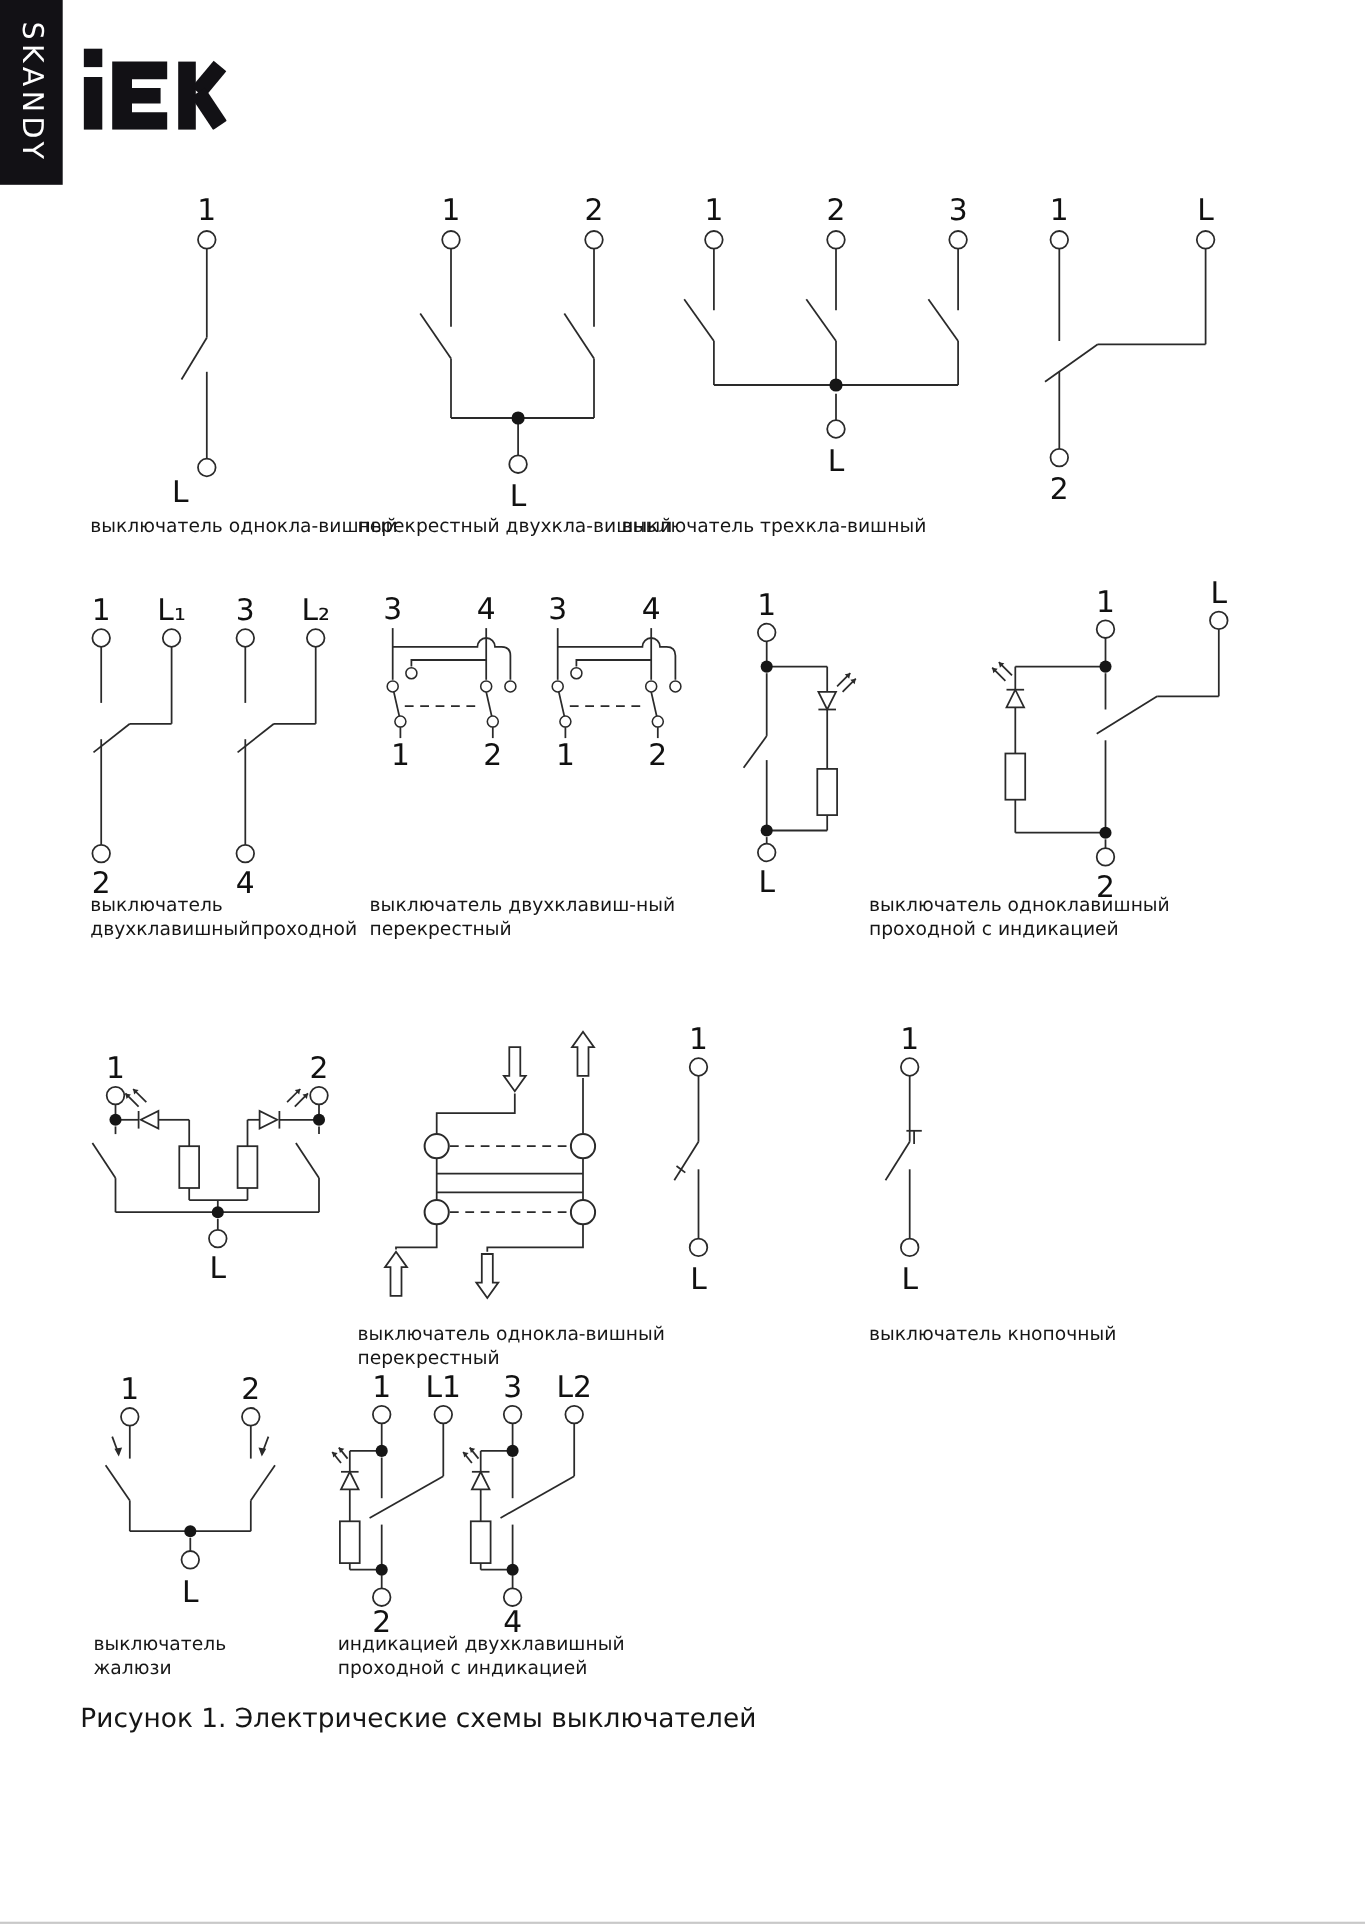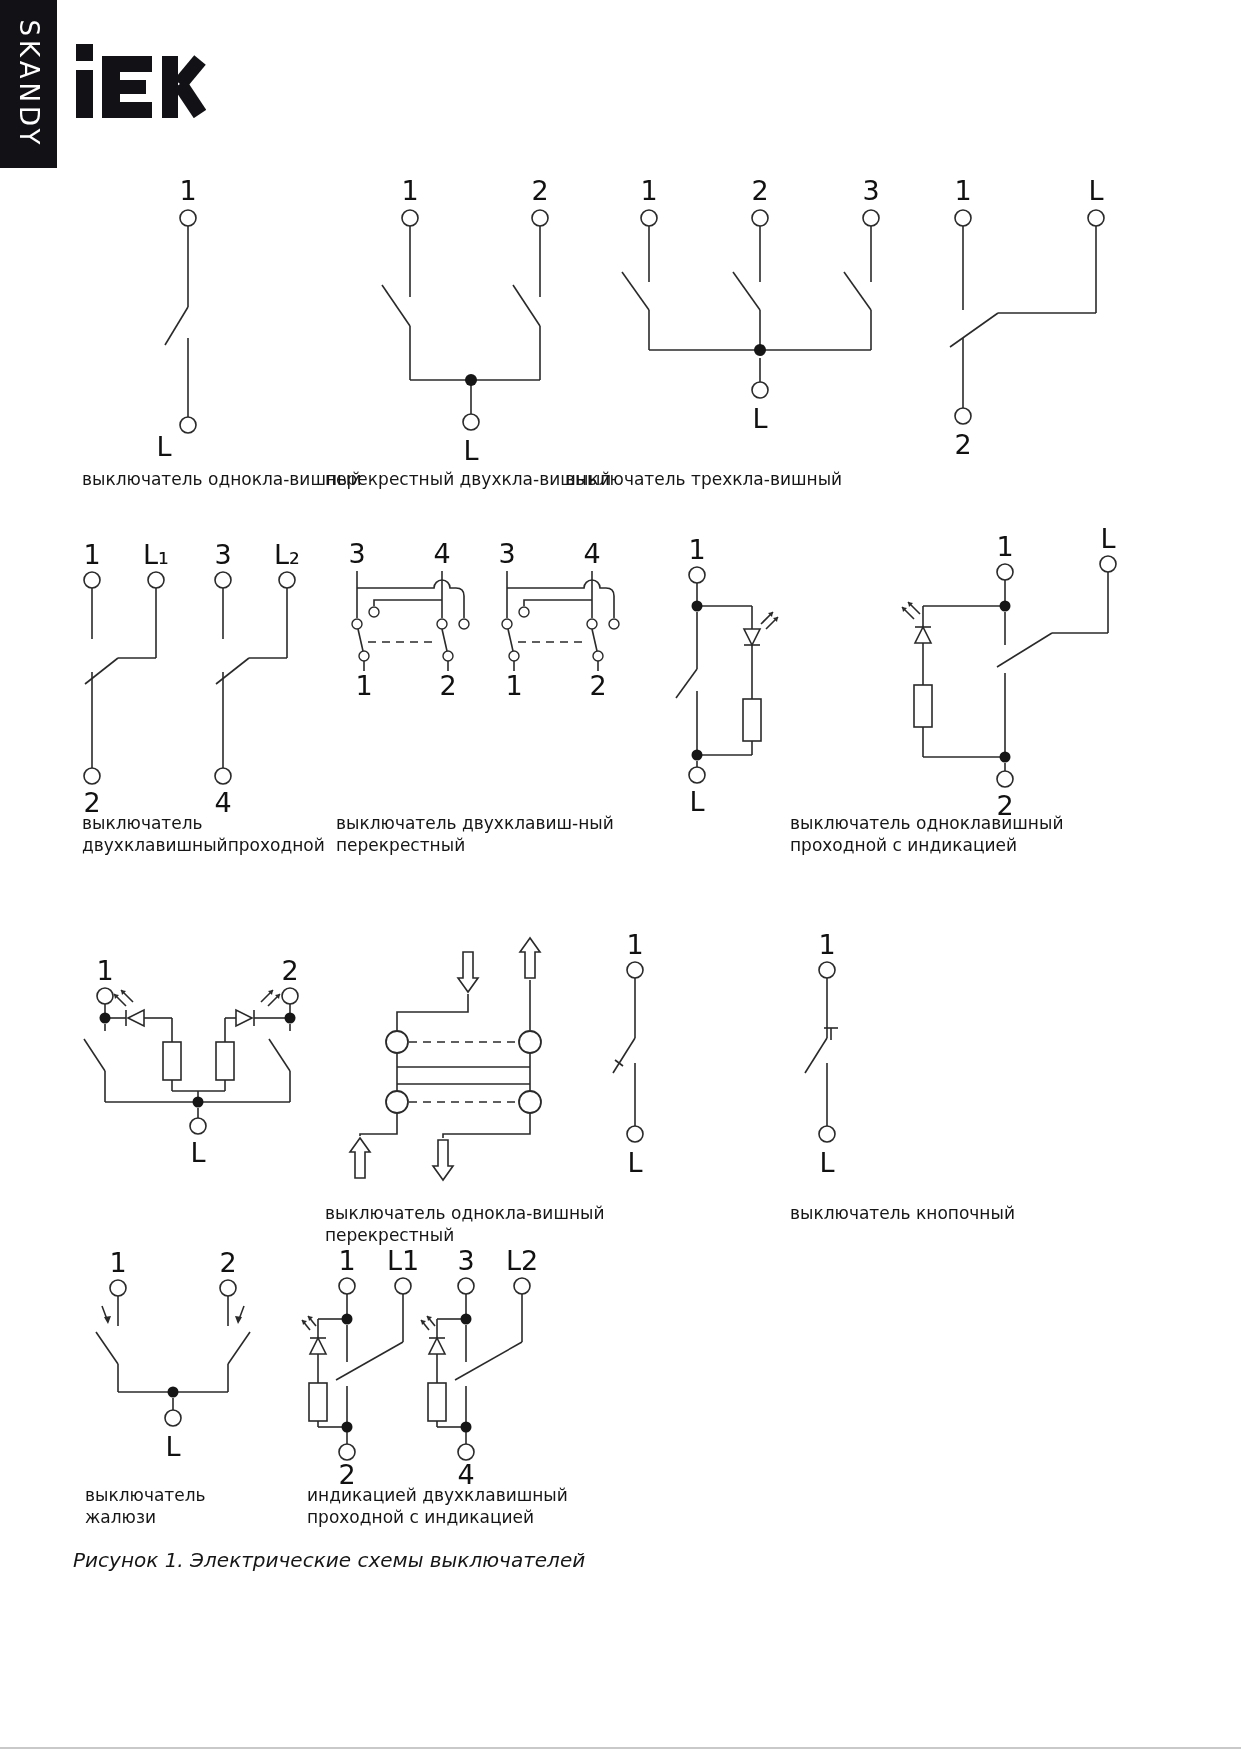--- a/index.html
+++ b/index.html
@@ -27,21 +27,21 @@
   .diagram .term { fill:#fff; stroke:#2a2a2a; stroke-width:1.6; }
   .diagram .contact { fill:#fff; stroke:#2a2a2a; stroke-width:1.4; }
   .diagram .bigc { fill:#fff; stroke:#2a2a2a; stroke-width:1.8; }
   .diagram .dot { fill:#161616; stroke:none; }
   .diagram .comp { fill:#fff; stroke:#2a2a2a; stroke-width:1.6; }
   .diagram .oarrow { fill:#fff; stroke:#2a2a2a; stroke-width:1.6; stroke-linejoin:miter; }
   .diagram .ahead { fill:#2a2a2a; stroke:none; }
   .diagram text { font-size:27px; fill:#111; font-family:"DejaVu Sans","Liberation Sans",sans-serif; }
 
   .caption { position:absolute; font-size:17px; line-height:22px; color:#161616; white-space:nowrap; }
-  .figcaption { position:absolute; left:73px; top:1548px; font-size:20px; color:#161616;font-style:italic; }
+  .figcaption { position:absolute; left:73px; top:1548px; font-size:24px; color:#161616; }
   .bottom-rule { position:absolute; left:0; top:1747px; width:1241px; height:2px; background:#c9c9c9; }
 </style>
 </head>
 <body>
 
 <div class="page">
 
   <div class="sidebar">
     <span class="sidebar-label">SKANDY</span>
   </div>

